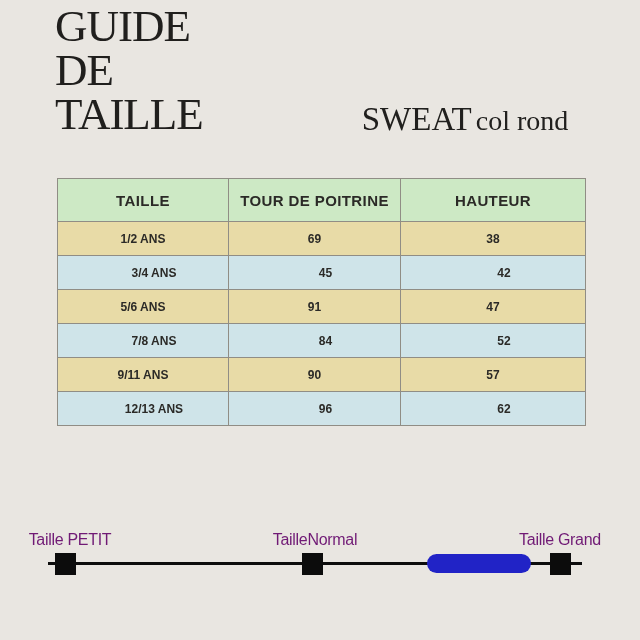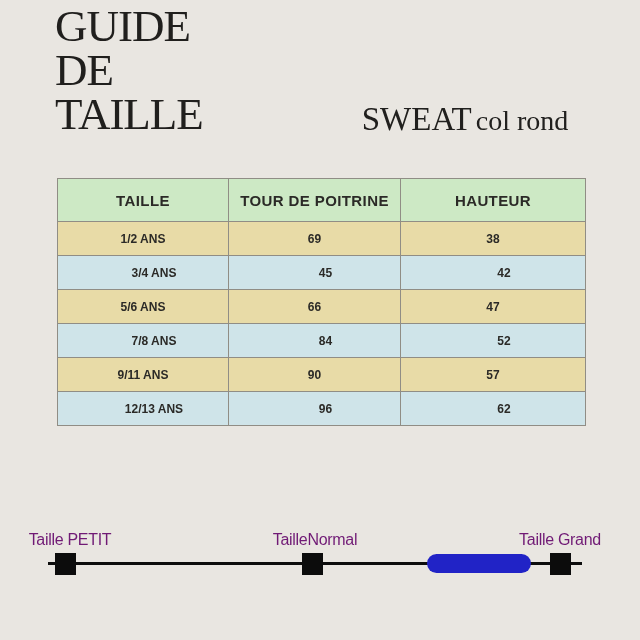--- a/index.html
+++ b/index.html
@@ -146,21 +146,21 @@
         <td>69</td>
         <td>38</td>
       </tr>
       <tr class="row-blue">
         <td>3/4 ANS</td>
         <td>45</td>
         <td>42</td>
       </tr>
       <tr class="row-tan">
         <td>5/6 ANS</td>
-        <td>66</td>
+        <td>91</td>
         <td>47</td>
       </tr>
       <tr class="row-blue">
         <td>7/8 ANS</td>
         <td>84</td>
         <td>52</td>
       </tr>
       <tr class="row-tan">
         <td>9/11 ANS</td>
         <td>90</td>

